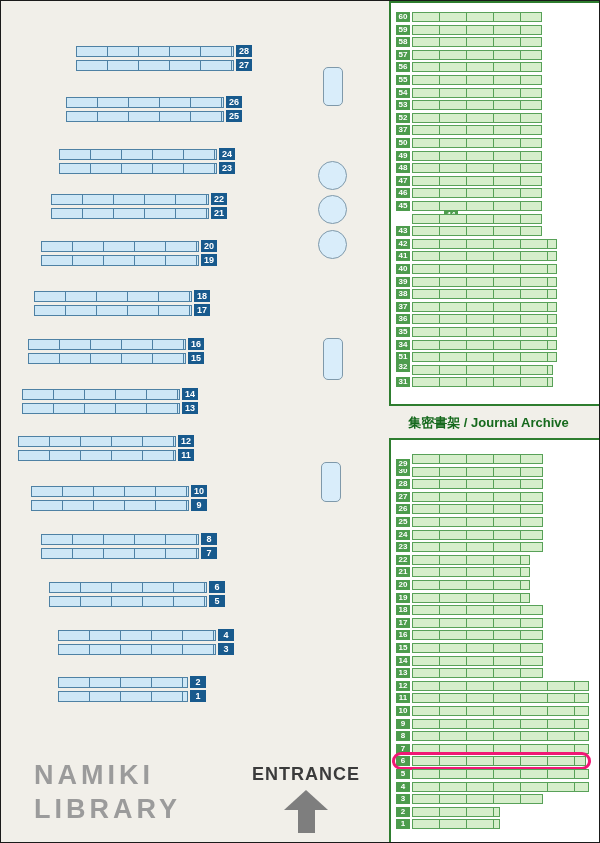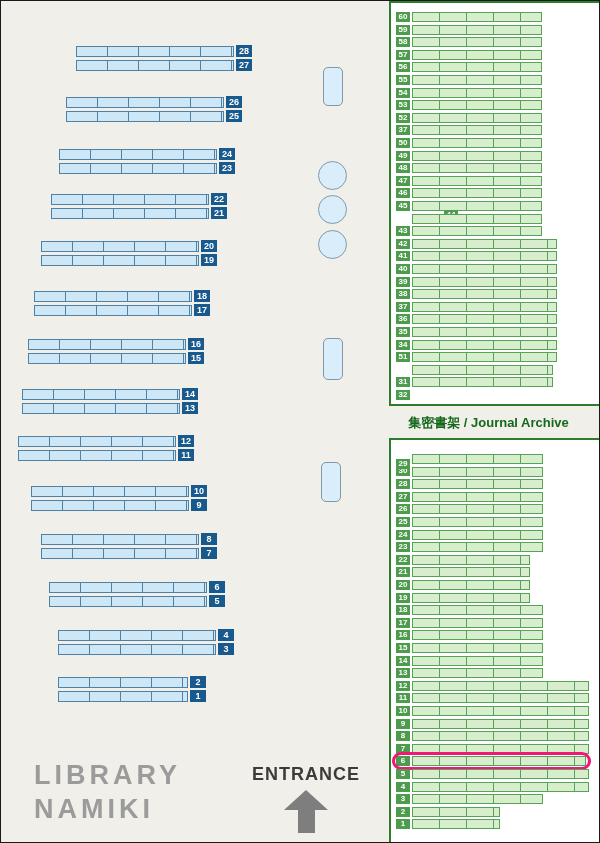--- a/index.html
+++ b/index.html
@@ -160,21 +160,21 @@
       <div class="g-tag" style="top: 298.8px;">37</div>
       <div class="g-bar" style="left: 21px; top: 298.8px; width: 145px;"></div>
       <div class="g-tag" style="top: 311.4px; text-align: center;">36</div>
       <div class="g-bar" style="left: 21px; top: 311.4px; width: 145px;"></div>
       <div class="g-tag" style="top: 324px;">35</div>
       <div class="g-bar" style="left: 21px; top: 324px; width: 145px;"></div>
       <div class="g-tag" style="top: 336.6px;">34</div>
       <div class="g-bar" style="left: 21px; top: 336.6px; width: 145px;"></div>
       <div class="g-tag" style="top: 349.2px;">51</div>
       <div class="g-bar" style="left: 21px; top: 349.2px; width: 145px;"></div>
-      <div class="g-tag" style="top: 359px; margin-top: 28px;">32</div>
+      <div class="g-tag" style="top: 359px;">32</div>
       <div class="g-bar" style="left: 21px; top: 361.8px; width: 141px;"></div>
       <div class="g-tag" style="top: 374.4px;">31</div>
       <div class="g-bar" style="left: 21px; top: 374.4px; width: 141px;"></div>
     </div>
   <div class="archive-label">集密書架 / Journal Archive</div>
   <div class="archive-box" id="archive-lower">
       <div class="g-tag" style="top: 26px;">30</div>
       <div class="g-bar" style="left: 21px; top: 14px; width: 131px;"></div>
       <div class="g-tag" style="top: 19px;">29</div>
       <div class="g-bar" style="left: 21px; top: 26.6px; width: 131px;"></div>
@@ -231,22 +231,22 @@
       <div class="g-bar" style="left: 21px; top: 341.6px; width: 177px;"></div>
       <div class="g-tag" style="top: 354.2px;">3</div>
       <div class="g-bar" style="left: 21px; top: 354.2px; width: 131px;"></div>
       <div class="g-tag" style="top: 366.8px;">2</div>
       <div class="g-bar" style="left: 21px; top: 366.8px; width: 88px;"></div>
       <div class="g-tag" style="top: 379.4px;">1</div>
       <div class="g-bar" style="left: 21px; top: 379.4px; width: 88px;"></div>
     </div>
 
   <div class="lib-name">
+    <div>NAMIKI</div>
     <div>LIBRARY</div>
-    <div>NAMIKI</div>
   </div>
 
   <div class="entrance">
     <div class="entrance-label">ENTRANCE</div>
     <div class="arrow">
       <div class="arrow-head"></div>
       <div class="arrow-stem"></div>
     </div>
   </div>
 </div>

